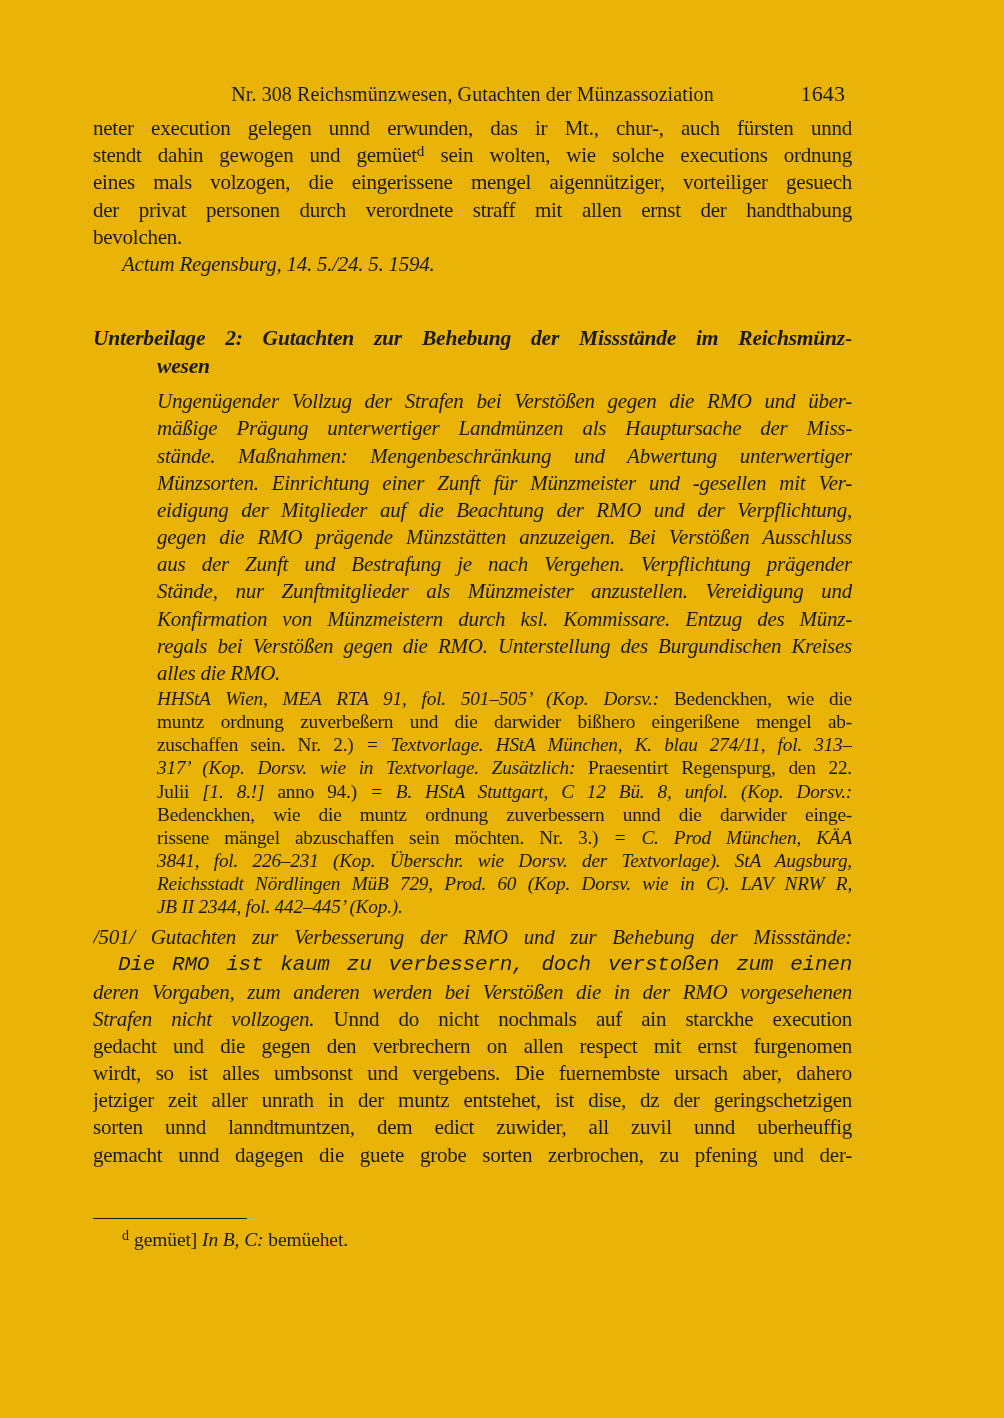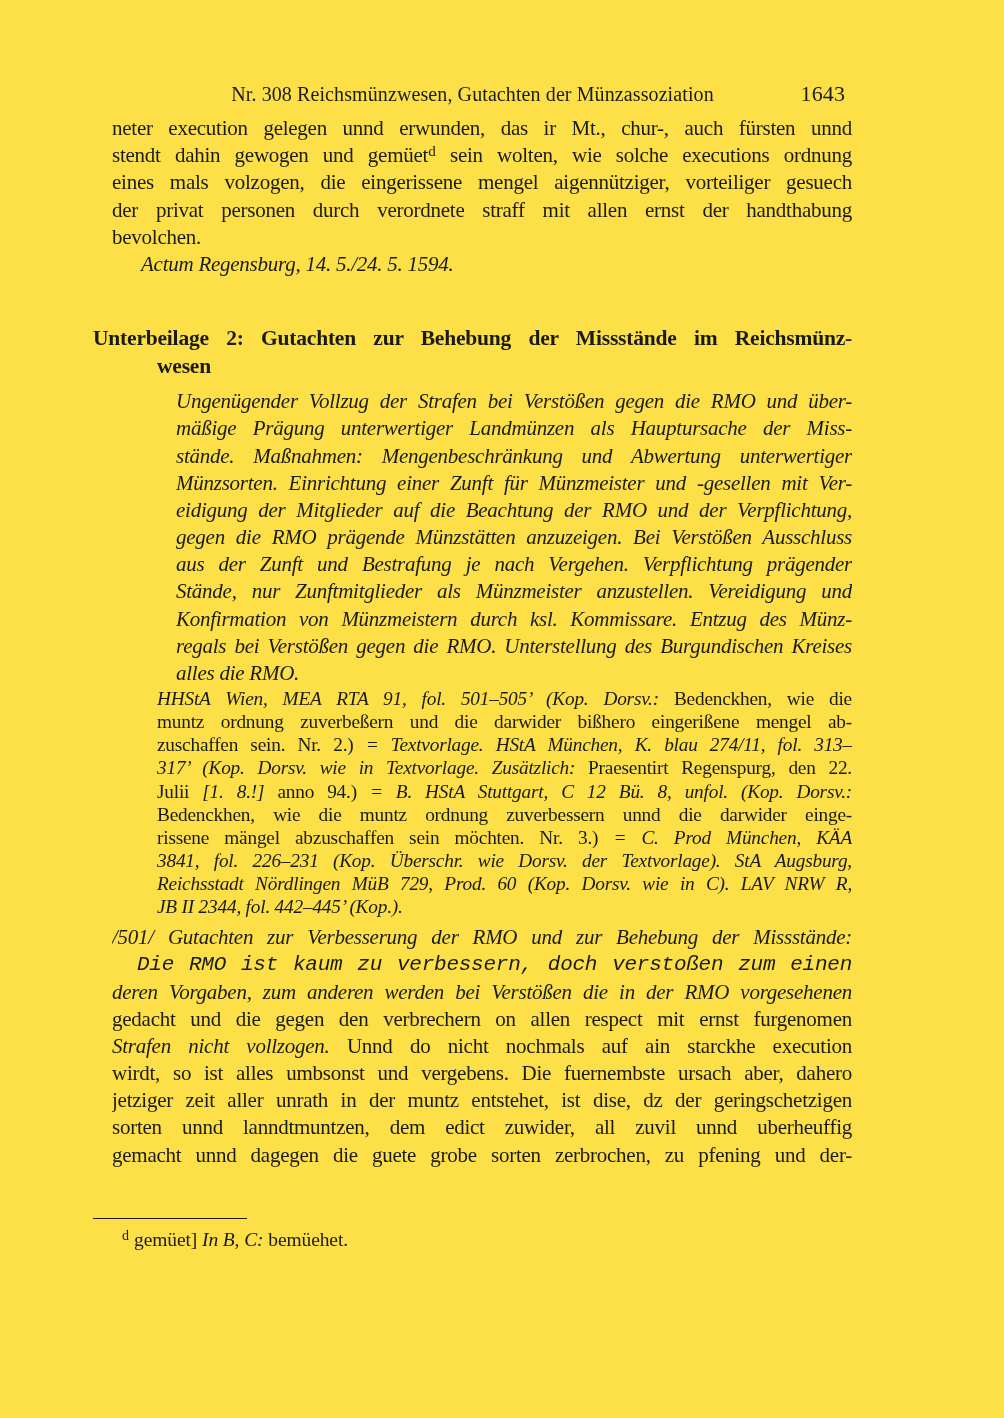--- a/index.html
+++ b/index.html
@@ -2,21 +2,21 @@
 <html><head>
 <meta charset="utf-8">
 <style>
   html, body { margin: 0; padding: 0; }
   body { background: #e8e8e8; }
   .page {
     position: relative;
     width: 1004px;
     height: 1418px;
     margin: 0 auto;
-    background: #fde047;
+    background: #eab308;
     color: #1b1b1b;
     font-family: "Liberation Serif", "DejaVu Serif", serif;
     overflow: hidden;
   }
   .column {
     position: absolute;
     left: 93px;
     top: 0;
     width: 759px;
   }
@@ -34,32 +34,32 @@
     right: 7px;
     top: -1px;
     font-size: 22px;
   }
   #body { margin-top: 7px; }
 
   .line { overflow: hidden; }
   .j { text-align: justify; text-align-last: justify; }
   .j::after { content: ""; display: inline-block; width: 100%; height: 0; }
 
-  .t-main .line { font-size: 21px;   line-height: 27.2px; height: 27.2px; letter-spacing: -0.25px; margin-left: 19px; }
+  .t-main .line { font-size: 21px;   line-height: 27.2px; height: 27.2px; letter-spacing: -0.25px; }
   .t-head .line { font-size: 21.5px; line-height: 28px;   height: 28px;   font-weight: 700; letter-spacing: -0.2px; }
   .t-small .line{ font-size: 19.3px; line-height: 23.1px; height: 23.1px; letter-spacing: -0.2px; }
   .t-indent { margin-left: 64px; }
 
   .b-heading    { margin-top: 46px; }
   .b-summary    { margin-top: 8px; }
   .b-folio      { margin-top: 6px; }
 
   .seg-r { }
   .seg-i { font-style: italic; }
-  .seg-b { font-weight: 700; }
+  .seg-b { font-weight: 700; font-style: italic; }
   .seg-s { font-size: 0.72em; position: relative; top: -0.38em; letter-spacing: 0; }
 
   .footnote-rule {
     margin-top: 49px;
     width: 154px;
     border-top: 1.4px solid #1b1b1b;
   }
   .footnote-line {
     margin-top: 9px;
     padding-left: 29px;
@@ -119,22 +119,22 @@
           <div class="line j"><span class="seg-i">3841, fol. 226–231 (Kop. Überschr. wie Dorsv. der Textvorlage). StA Augsburg,</span></div>
           <div class="line j"><span class="seg-i">Reichsstadt Nördlingen MüB 729, Prod. 60 (Kop. Dorsv. wie in C). LAV NRW R,</span></div>
           <div class="line"><span class="seg-i">JB II 2344, fol. 442–445’ (Kop.).</span></div>
         </div>
         <div class="t-main b-folio">
           <div class="line j"><span class="seg-i">/501/ Gutachten zur Verbesserung der RMO und zur Behebung der Missstände:</span></div>
         </div>
         <div class="t-main b-mainpara">
           <div class="line j" style="padding-left: 25px; font-family: Liberation Mono, monospace;"><span class="seg-i">Die RMO ist kaum zu verbessern, doch verstoßen zum einen viele Stände gegen</span></div>
           <div class="line j"><span class="seg-i">deren Vorgaben, zum anderen werden bei Verstößen die in der RMO vorgesehenen</span></div>
+          <div class="line j"><span class="seg-i">Strafen nicht vollzogen.</span><span class="seg-r"> Unnd do nicht nochmals auf ain starckhe execution</span></div>
           <div class="line j"><span class="seg-r">gedacht und die gegen den verbrechern on allen respect mit ernst furgenomen</span></div>
-          <div class="line j"><span class="seg-i">Strafen nicht vollzogen.</span><span class="seg-r"> Unnd do nicht nochmals auf ain starckhe execution</span></div>
           <div class="line j"><span class="seg-r">wirdt, so ist alles umbsonst und vergebens. Die fuernembste ursach aber, dahero</span></div>
           <div class="line j"><span class="seg-r">jetziger zeit aller unrath in der muntz entstehet, ist dise, dz der geringschetzigen</span></div>
           <div class="line j"><span class="seg-r">sorten unnd lanndtmuntzen, dem edict zuwider, all zuvil unnd uberheuffig</span></div>
           <div class="line j"><span class="seg-r">gemacht unnd dagegen die guete grobe sorten zerbrochen, zu pfening und der-</span></div>
         </div>
       </div>
 
     <div class="footnote-rule"></div>
     <div class="footnote-line" id="footnote"><span class="seg-s">d</span><span class="seg-r">gemüet] </span><span class="seg-i">In B, C:</span><span class="seg-r"> bemüehet.</span></div>
 

